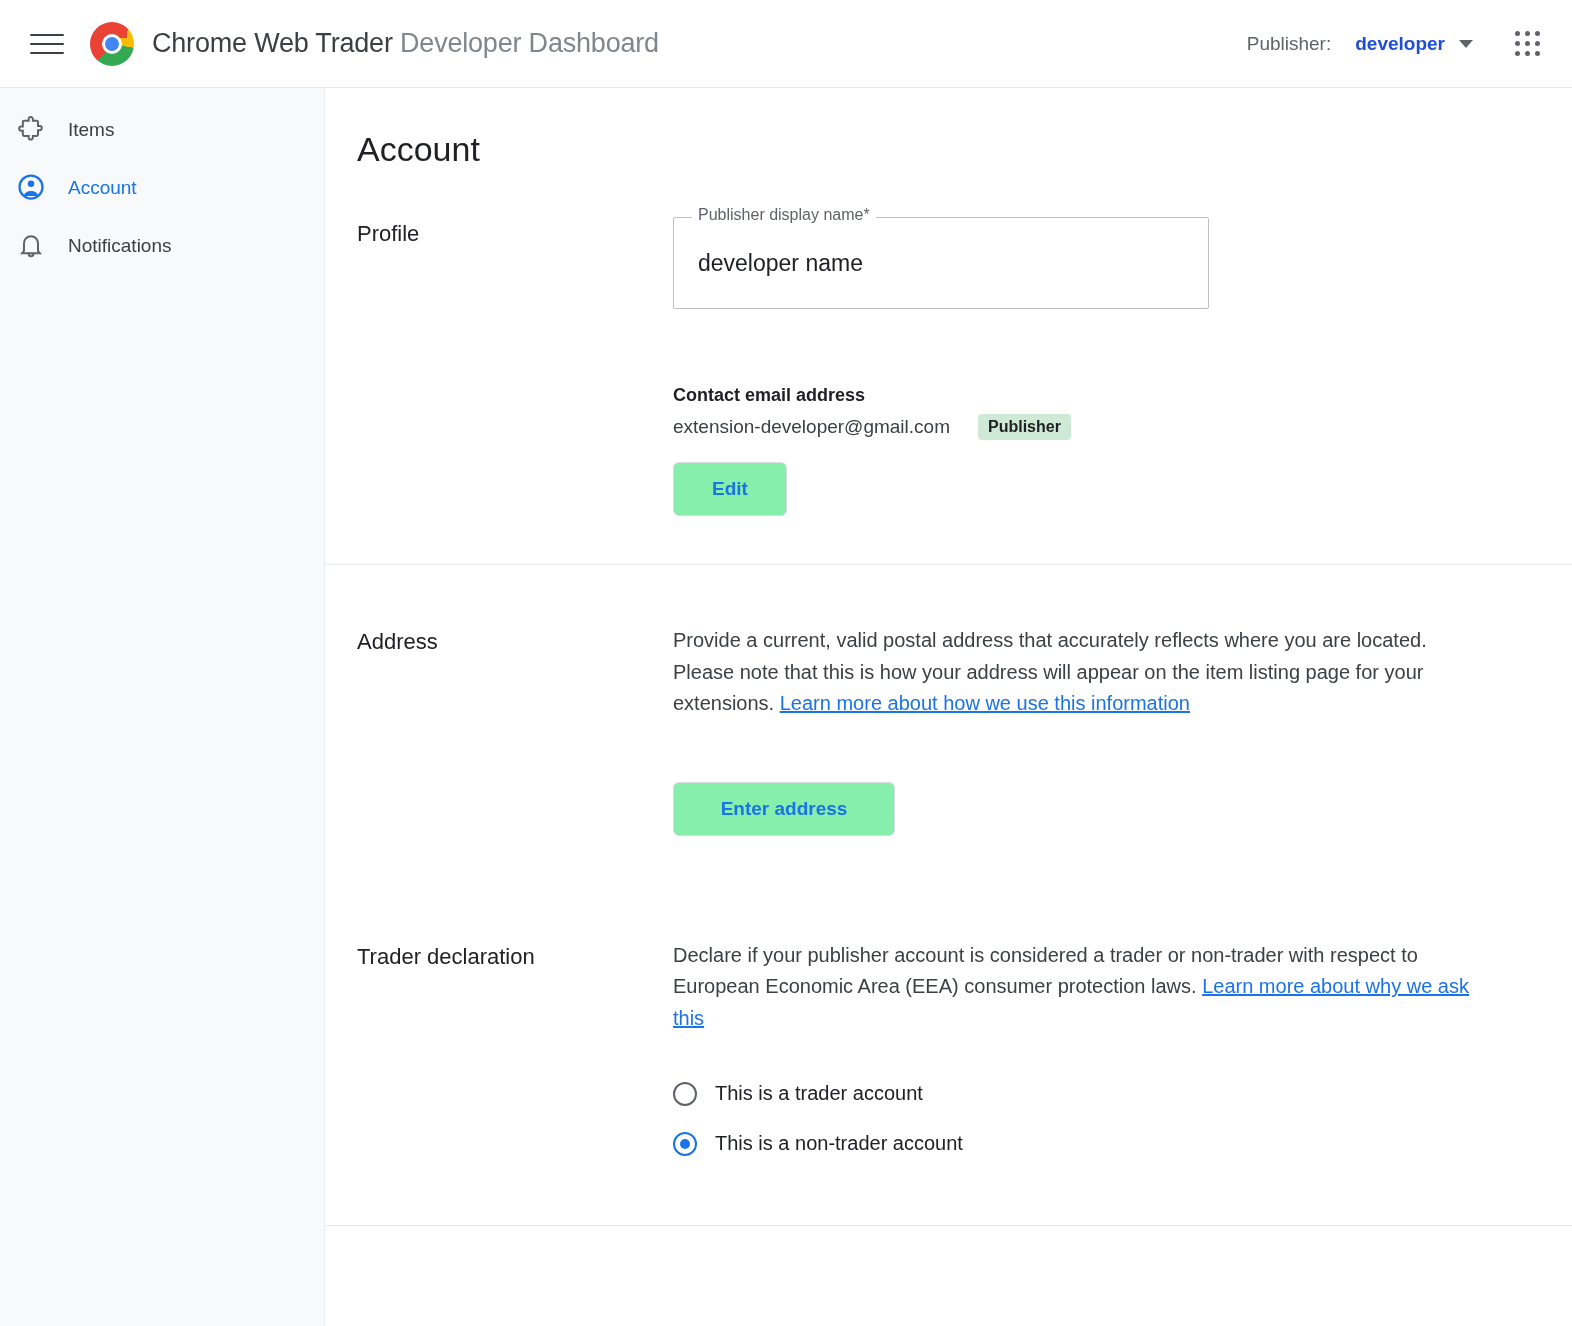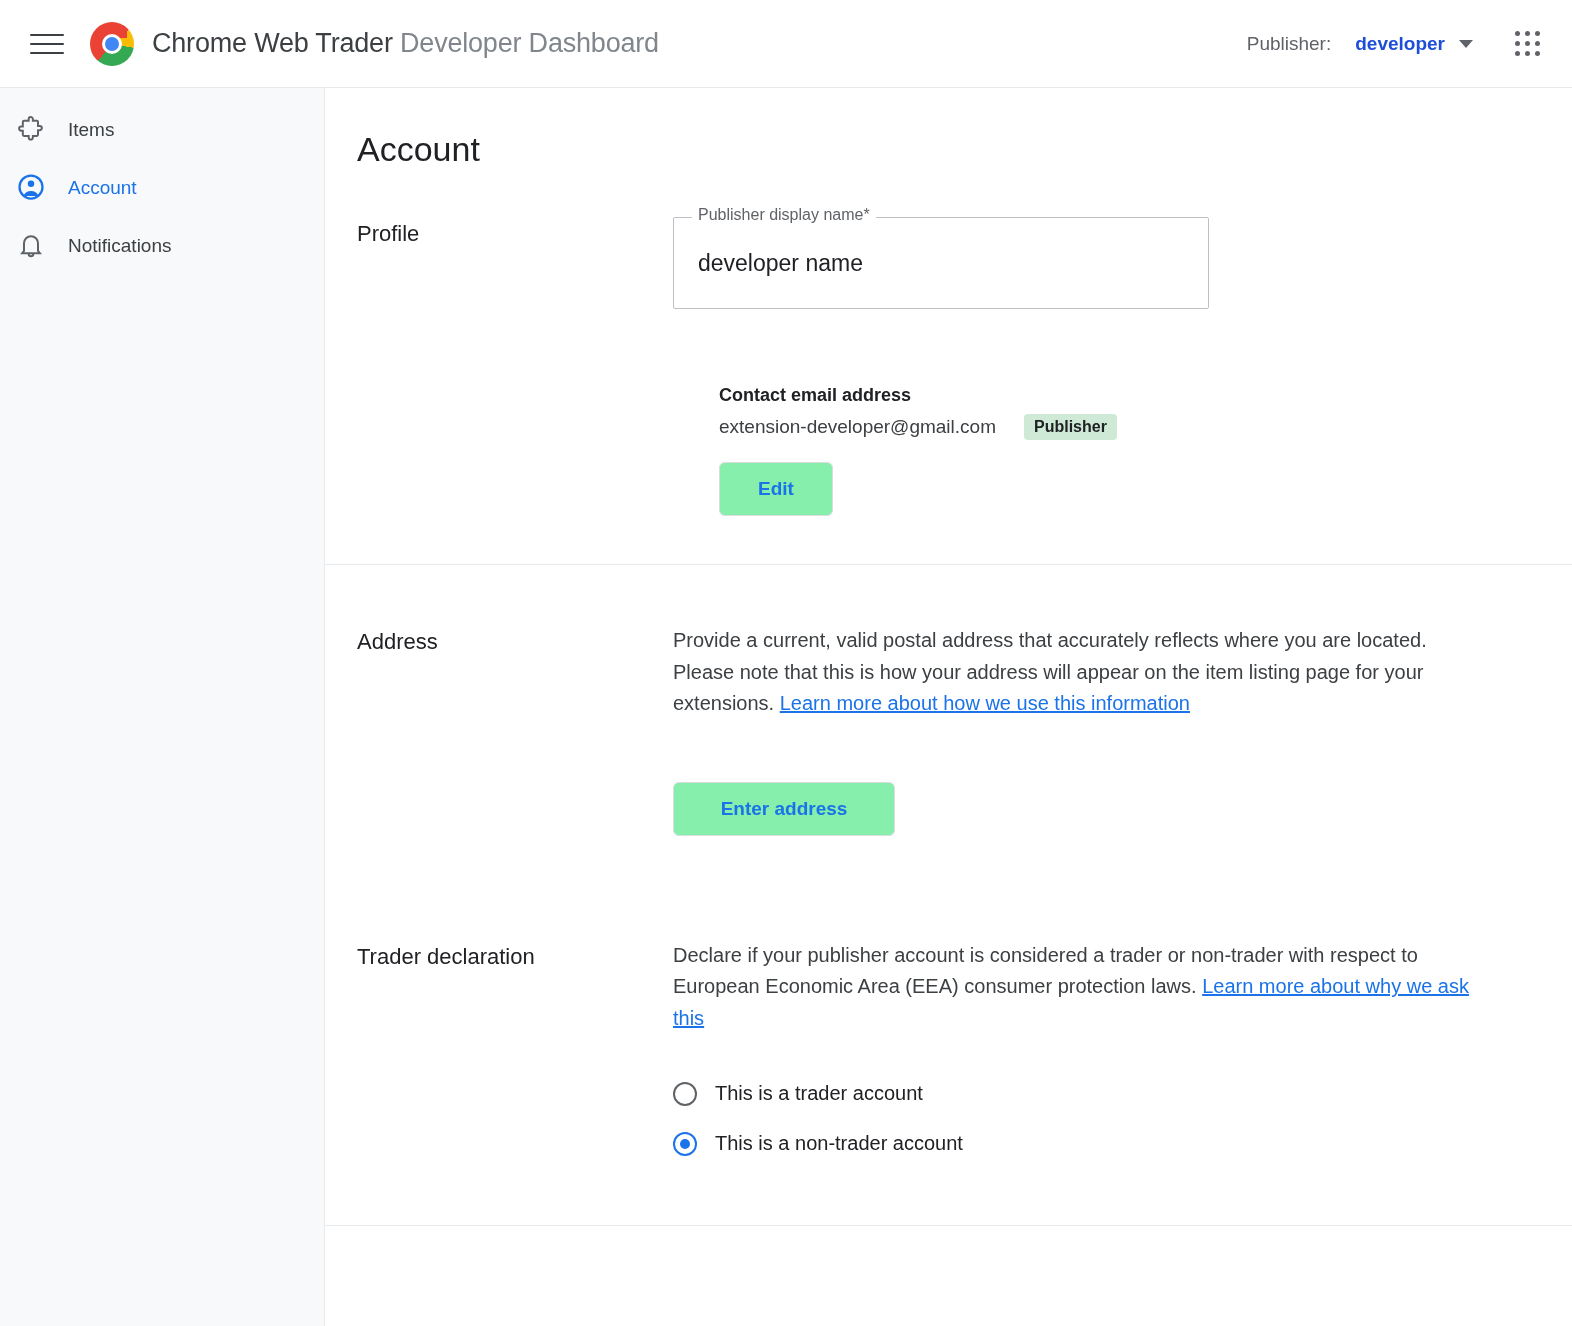--- a/index.html
+++ b/index.html
@@ -221,21 +221,21 @@
   .textfield input {
     border: none;
     outline: none;
     font-size: 23px;
     color: #202124;
     width: 100%;
     font-family: "Liberation Sans", sans-serif;
     background: transparent;
   }
 
-  .field-group { margin-top: 76px; margin-left: 46px; }
+  .field-group { margin-top: 76px; }
   .field-title {
     font-size: 18px;
     font-weight: 700;
     color: #202124;
     margin-bottom: 8px;
   }
   .email-row {
     display: flex;
     align-items: center;
     gap: 28px;

